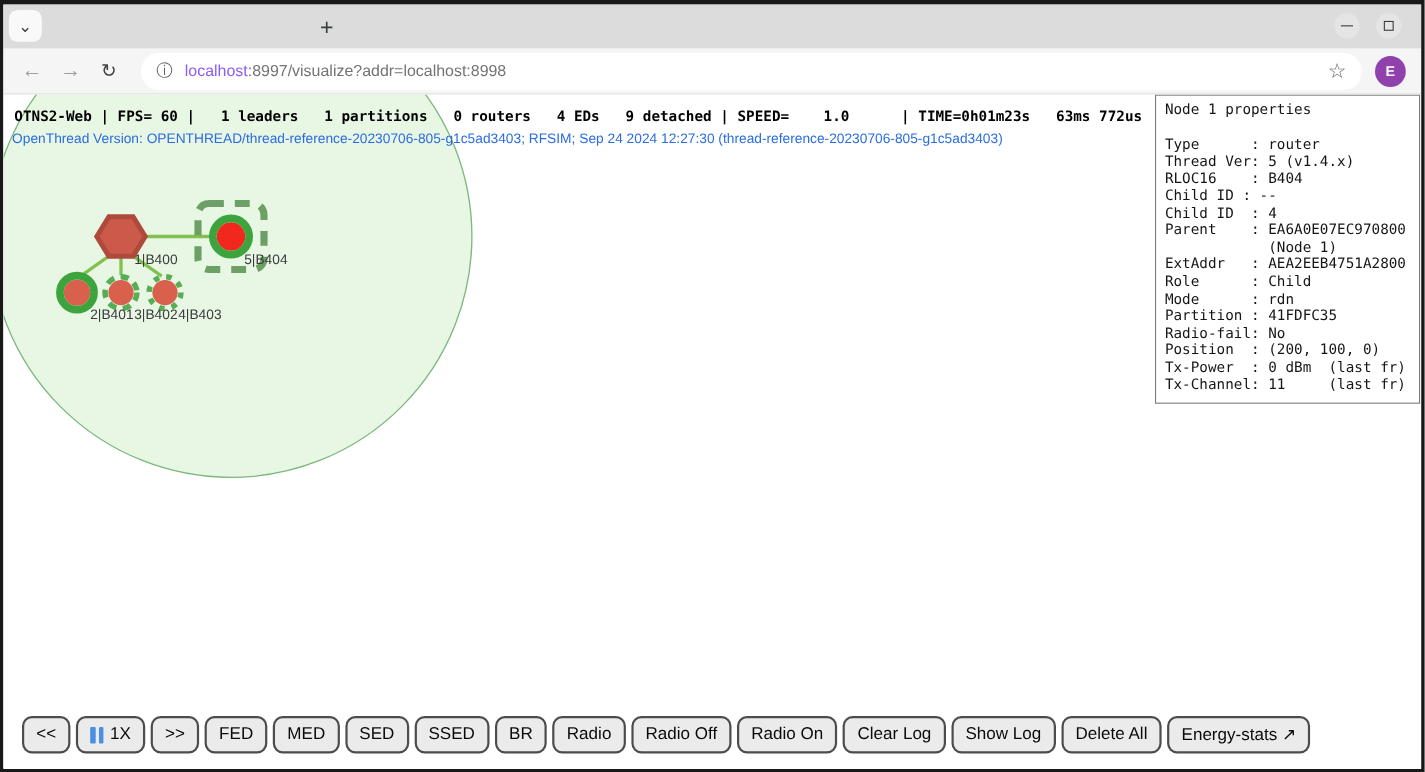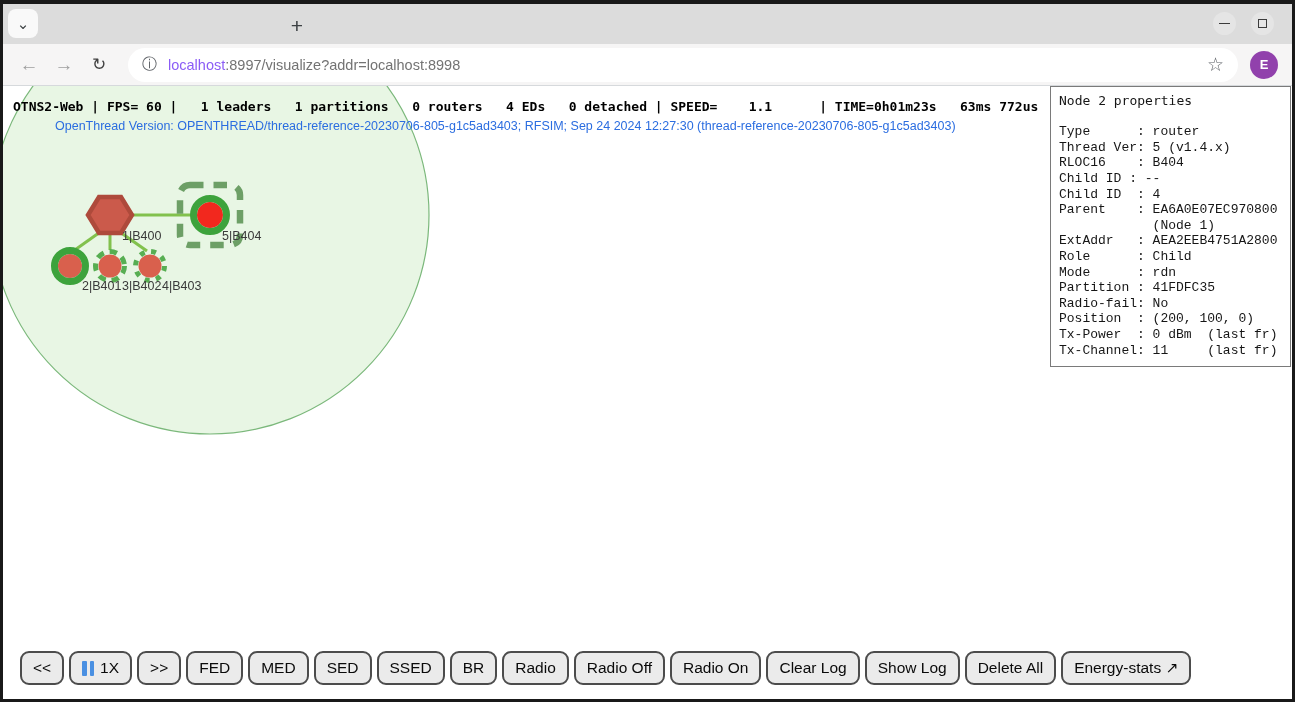--- a/index.html
+++ b/index.html
@@ -41,27 +41,27 @@
   .star { margin-left:auto; font-size:19px; color:#5f6368; cursor:pointer; }
   .avatar { width:28px; height:28px; border-radius:50%; background:#9141ac; color:#fff;
             font-size:13px; font-weight:bold; display:flex; align-items:center;
             justify-content:center; margin:0 14px 0 12px; cursor:pointer; }
 
   
   .content { position:relative; height:612px; background:#fff; overflow:hidden; }
   .netcanvas { position:absolute; left:0; top:0; }
   .statusbar { position:absolute; left:10px; top:13px; font:700 13px "DejaVu Sans Mono", monospace;
                color:#000; white-space:pre; }
-  .version { position:absolute; left:8px; top:33px; font-size:12.5px; color:#2b6de0; white-space:pre;padding-left:44px; }
+  .version { position:absolute; left:8px; top:33px; font-size:12.5px; color:#2b6de0; white-space:pre; }
 
   .props { position:absolute; left:1047px; top:0; width:241px; background:#fff;
            border:1px solid #7a7a7a; padding:6px 8px 8px 8px;
            font:13px "DejaVu Sans Mono", monospace; color:#161616; line-height:15.6px; }
   .props .ptitle { margin-bottom:15.6px; white-space:pre; }
-  .props .pline { white-space:pre;font-family:Liberation Mono, monospace; }
+  .props .pline { white-space:pre; }
 
   .controls { position:absolute; left:17px; bottom:13px; display:flex; gap:5px; }
   .ctl { height:34px; background:#ebebeb; border:2px solid #4c4c4c; border-radius:9px;
          font:15.5px "Liberation Sans", sans-serif; color:#0a0a0a; padding:0 11px;
          display:flex; align-items:center; white-space:nowrap; cursor:pointer; }
   .ctl.speed { }
   .pause-icon { display:inline-flex; gap:3px; margin-right:6px; }
   .pause-icon i { width:4.5px; height:15px; background:#4a90e2; border-radius:1px; display:block; }
 
   .nodelabel { font:12.5px "Liberation Sans", sans-serif; fill:#3a3a3a; }
@@ -137,25 +137,25 @@
         <circle cx="207" cy="129" r="16.5" fill="none" stroke="#3da33c" stroke-width="7"></circle>
       </g>
 
       <text class="nodelabel" x="119" y="154">1|B400</text>
       <text class="nodelabel" x="219" y="154">5|B404</text>
       <text class="nodelabel" x="79" y="204">2|B401</text>
       <text class="nodelabel" x="119" y="204">3|B402</text>
       <text class="nodelabel" x="159" y="204">4|B403</text>
     </svg>
 
-    <div class="statusbar">OTNS2-Web | FPS= 60 |   1 leaders   1 partitions   0 routers   4 EDs   0 detached | SPEED=    1.1      | TIME=0h01m23s   63ms 772us</div>
+    <div class="statusbar">OTNS2-Web | FPS= 60 |   1 leaders   1 partitions   0 routers   4 EDs   9 detached | SPEED=    1.0      | TIME=0h01m23s   63ms 772us</div>
     <div class="version">OpenThread Version: OPENTHREAD/thread-reference-20230706-805-g1c5ad3403; RFSIM; Sep 24 2024 12:27:30 (thread-reference-20230706-805-g1c5ad3403)</div>
 
     <div class="props">
-      <div class="ptitle">Node 2 properties</div>
+      <div class="ptitle">Node 1 properties</div>
       <div class="pline">Type      : router</div>
       <div class="pline">Thread Ver: 5 (v1.4.x)</div>
       <div class="pline">RLOC16    : B404</div>
       <div class="pline">Child ID : --</div>
       <div class="pline">Child ID  : 4</div>
       <div class="pline">Parent    : EA6A0E07EC970800</div>
       <div class="pline">            (Node 1)</div>
       <div class="pline">ExtAddr   : AEA2EEB4751A2800</div>
       <div class="pline">Role      : Child</div>
       <div class="pline">Mode      : rdn</div>

